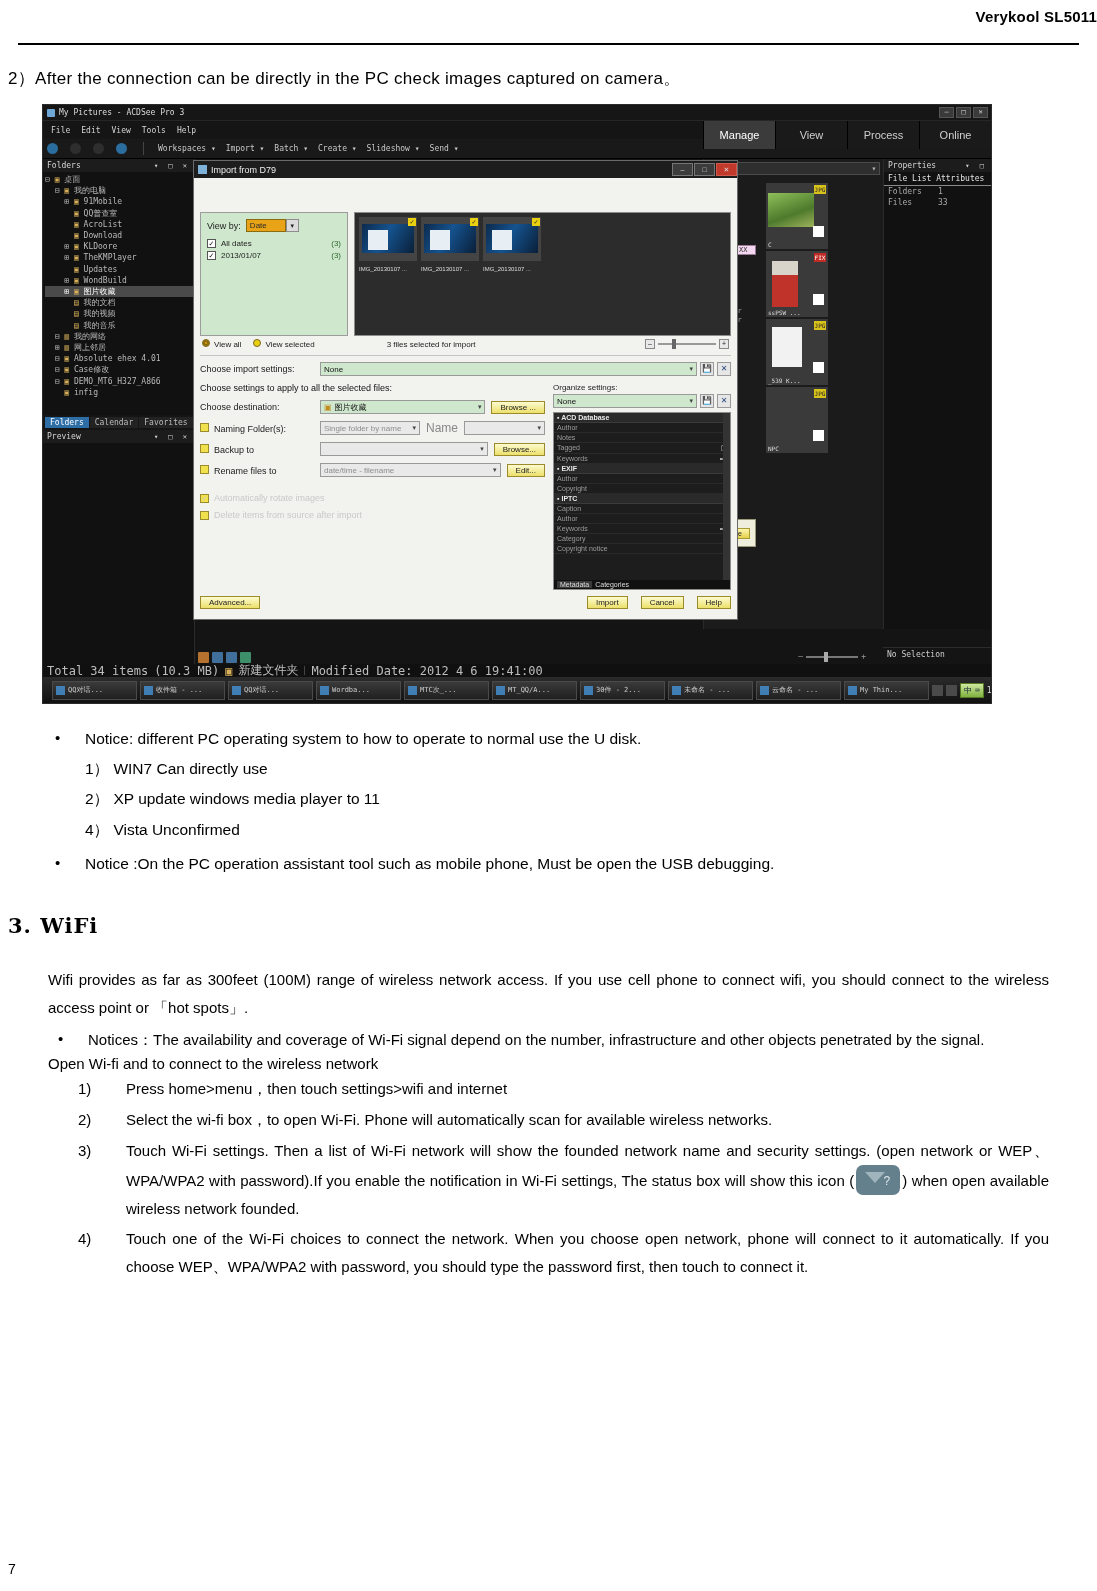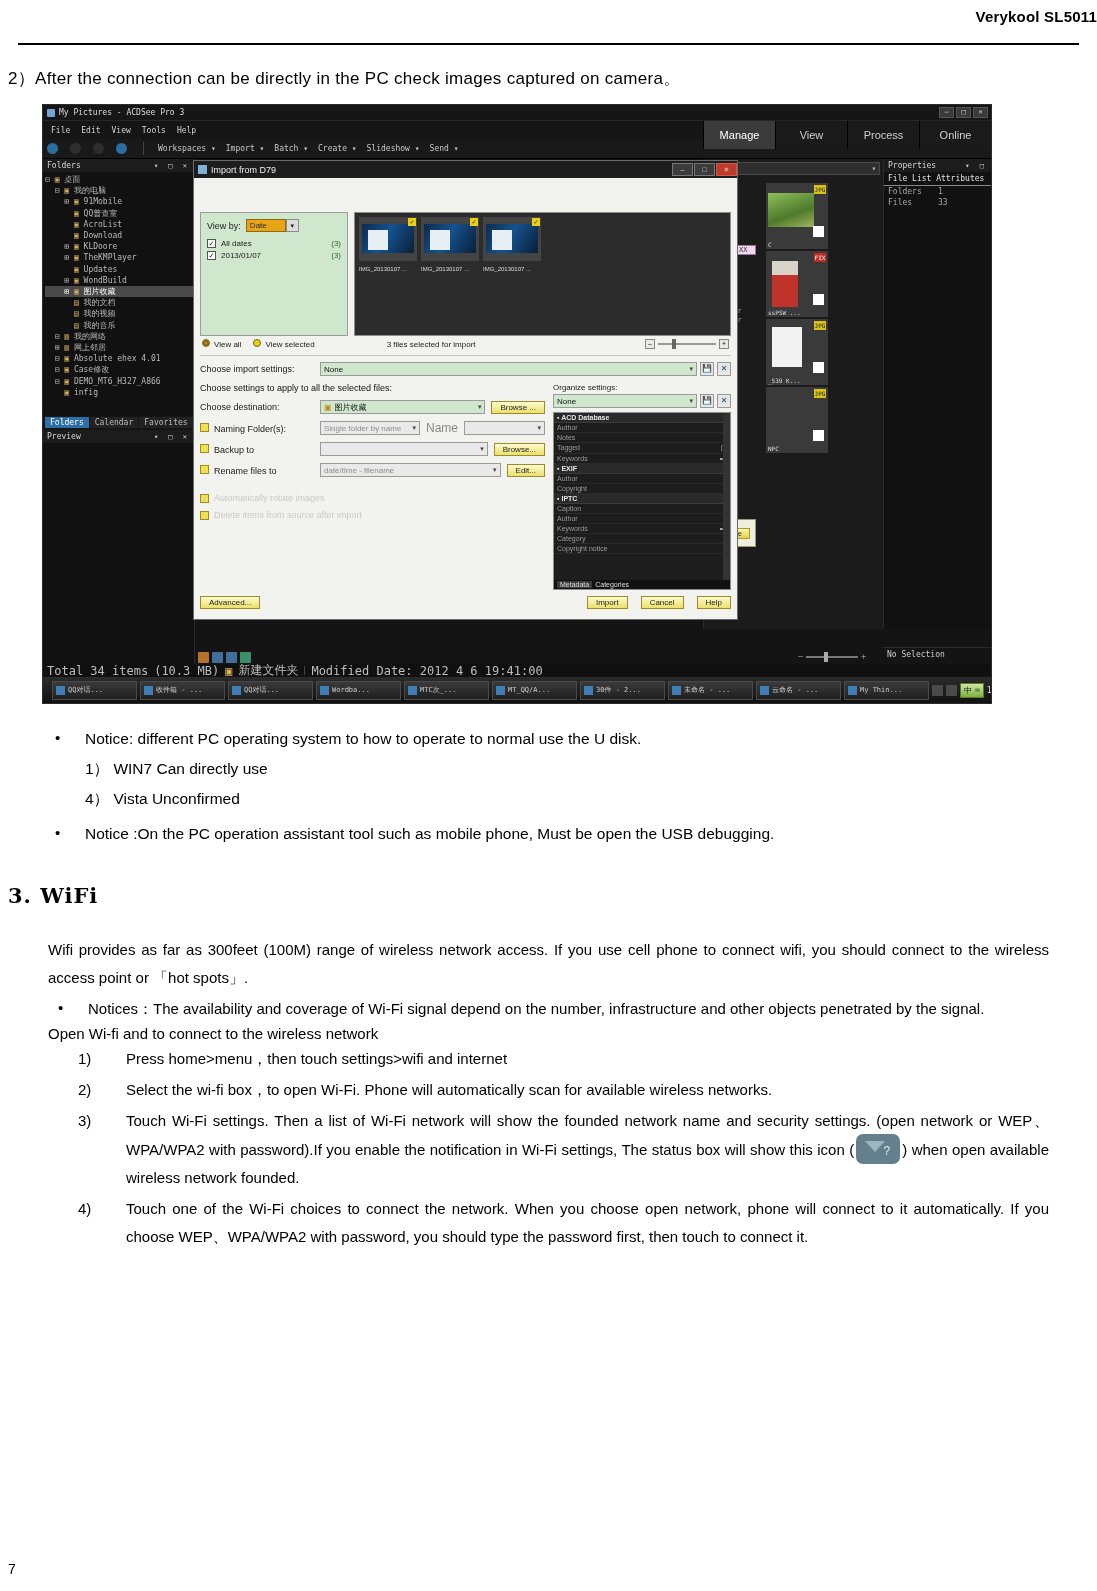--- a/index.html
+++ b/index.html
@@ -795,20 +795,21 @@
         <span>⌨</span>
       </span>
       <span>14:40</span>
     </span>
   </div>
 </div>
 
 <div class="doc">
   <div class="bullet-li">Notice: different PC operating system to how to operate to normal use the U disk.</div>
   <div class="sub-li">1） WIN7 Can directly use</div>
+  <div class="sub-li">2） XP update windows media player to 11</div>
   <div class="sub-li">4） Vista    Unconfirmed</div>
   <div class="bullet-li">Notice :On the PC operation assistant tool such as mobile phone, Must be open the USB debugging.</div>
 </div>
 
 <h2 class="wifi">3. WiFi</h2>
 
 <div class="para">Wifi    provides as far as 300feet (100M) range of wireless network access. If you use cell phone to connect wifi, you should connect to the wireless access point or 「hot spots」.</div>
 
 <div class="notice-li">Notices：The availability and coverage of Wi-Fi signal depend on the number, infrastructure and other objects penetrated by the signal.</div>
 

